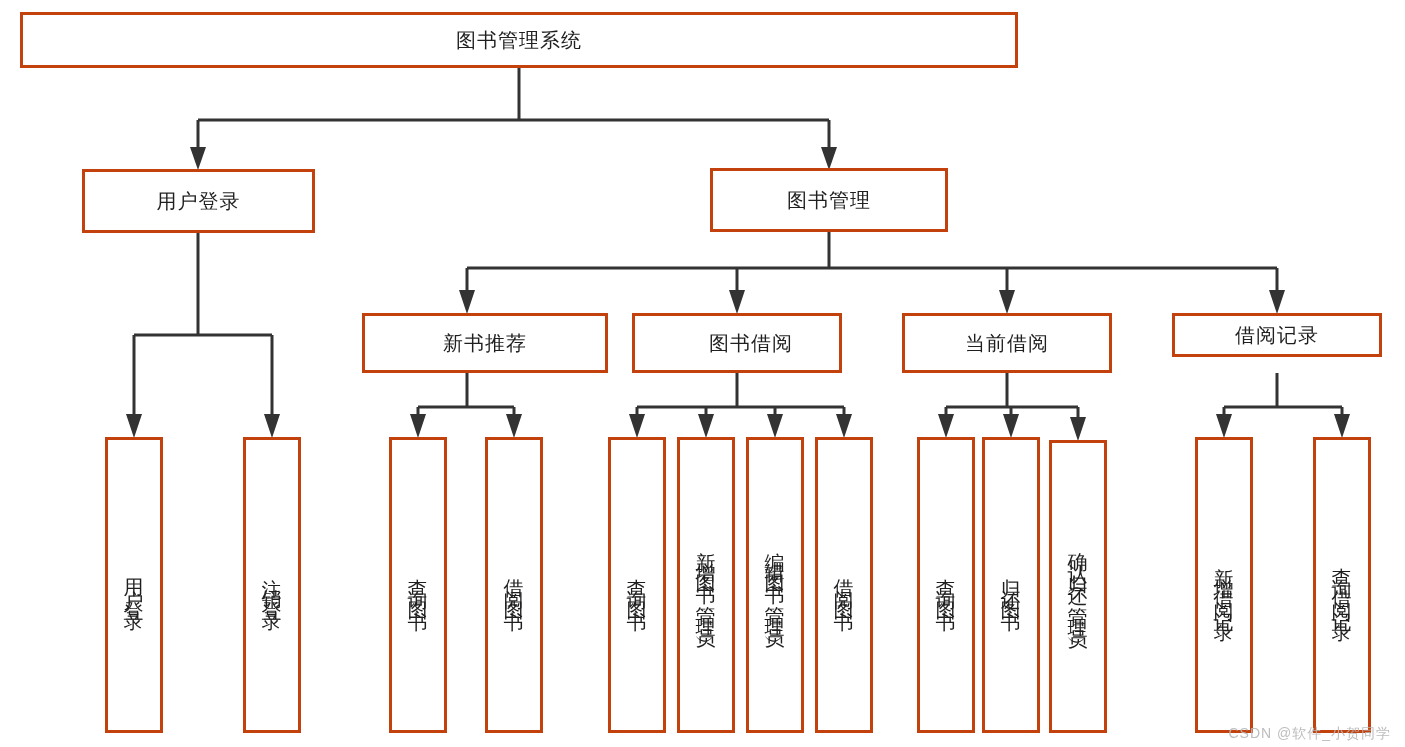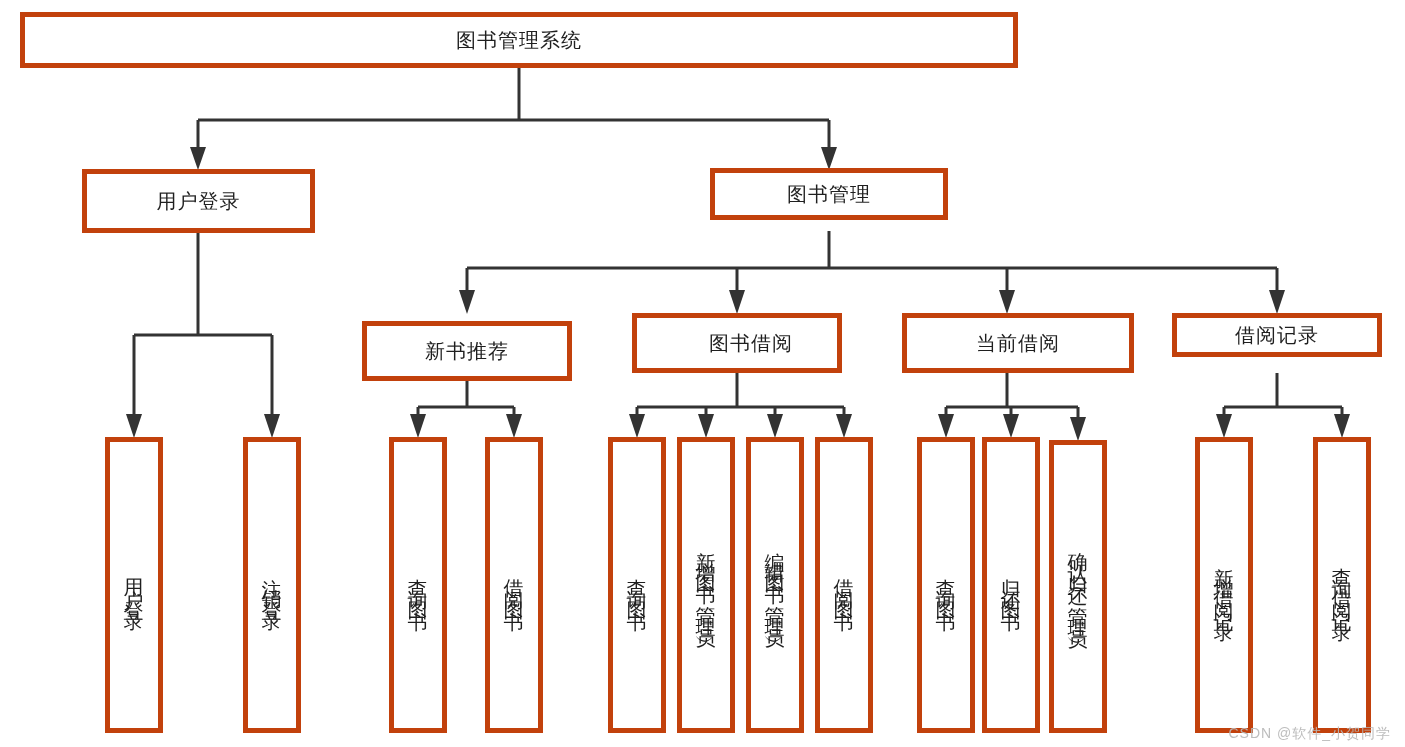--- a/index.html
+++ b/index.html
@@ -17,21 +17,21 @@
   }
   #wires {
     position: absolute;
     left: 0;
     top: 0;
     z-index: 1;
   }
   .node {
     position: absolute;
     box-sizing: border-box;
-    border: 5px solid #c2410c;
+    border: 3px solid #c2410c;
     background: #ffffff;
     display: flex;
     align-items: center;
     justify-content: center;
     color: #1f1f1f;
     z-index: 2;
   }
   .hnode {
     font-size: 20px;
     letter-spacing: 1px;
@@ -123,31 +123,31 @@
     </g>
   </svg>
 
   <div class="node hnode" style="left:20px; top:12px; width:998px; height:56px;">
     <span>图书管理系统</span>
   </div>
 
   <div class="node hnode" style="left:82px; top:169px; width:233px; height:64px;">
     <span>用户登录</span>
   </div>
-  <div class="node hnode" style="left:710px; top:168px; width:238px; height:52px;">
+  <div class="node hnode" style="left:710px; top:168px; width:238px; height:64px;">
     <span>图书管理</span>
   </div>
 
-  <div class="node hnode" style="left:362px; top:313px; width:210px; height:60px;margin-top:8px;">
+  <div class="node hnode" style="left:362px; top:313px; width:246px; height:60px;">
     <span>新书推荐</span>
   </div>
   <div class="node hnode" style="left:632px; top:313px; width:210px; height:60px;padding-left:28px;">
     <span>图书借阅</span>
   </div>
-  <div class="node hnode" style="left:902px; top:313px; width:232px; height:60px;">
+  <div class="node hnode" style="left:902px; top:313px; width:210px; height:60px;">
     <span>当前借阅</span>
   </div>
   <div class="node hnode" style="left:1172px; top:313px; width:210px; height:44px;">
     <span>借阅记录</span>
   </div>
 
   <div class="node vnode" style="left:105px; top:437px; width:58px; height:296px;">
     <span>用户登录</span>
   </div>
   <div class="node vnode" style="left:243px; top:437px; width:58px; height:296px;">

